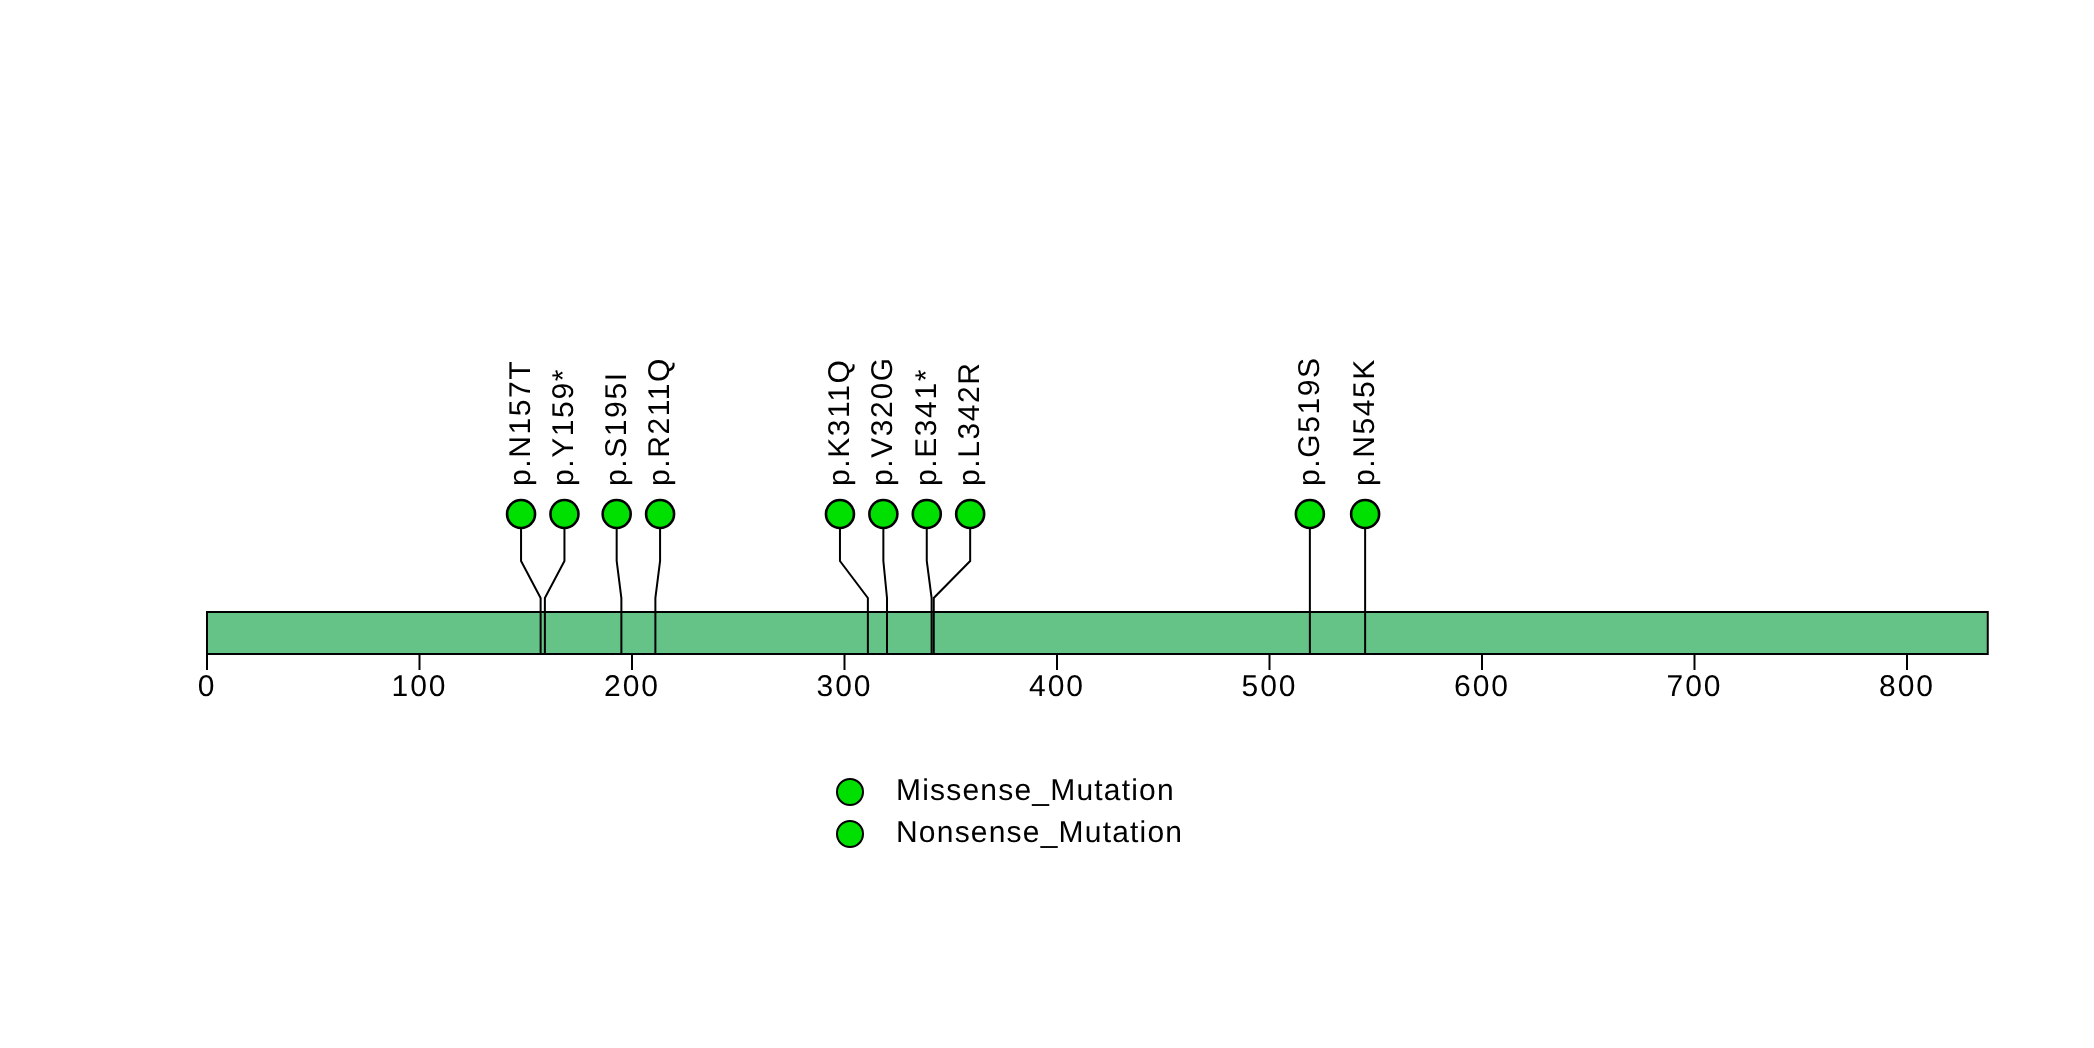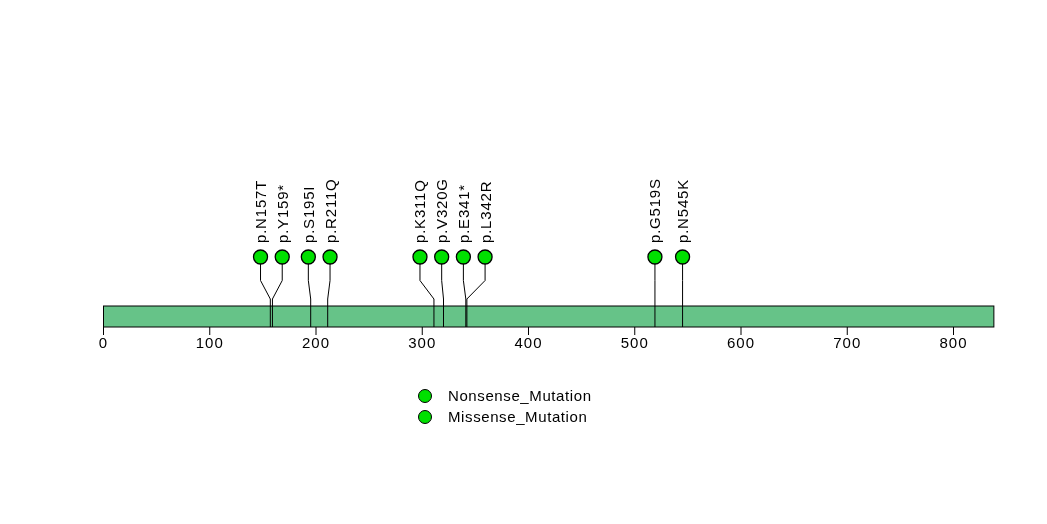--- a/index.html
+++ b/index.html
@@ -90,20 +90,20 @@
       <text transform="translate(485.08125,243) rotate(-90)" text-anchor="start" dominant-baseline="central" font-size="15px" letter-spacing="0.8px">p.L342R</text>
       <circle cx="654.9375" cy="257" r="7" fill="#00E000" stroke="#000000" stroke-width="1.3"></circle>
       <text transform="translate(654.9375,243) rotate(-90)" text-anchor="start" dominant-baseline="central" font-size="15px" letter-spacing="0.8px">p.G519S</text>
       <circle cx="682.5625" cy="257" r="7" fill="#00E000" stroke="#000000" stroke-width="1.3"></circle>
       <text transform="translate(682.5625,243) rotate(-90)" text-anchor="start" dominant-baseline="central" font-size="15px" letter-spacing="0.8px">p.N545K</text>
     </svg>
 
   <div class="legend">
     <div class="legend-row">
       <span class="legend-marker" style="background: rgb(0, 224, 0);"></span>
-      <span class="legend-text">Nonsense_Mutation</span>
+      <span class="legend-text">Missense_Mutation</span>
     </div>
     <div class="legend-row">
       <span class="legend-marker" style="background: rgb(0, 224, 0);"></span>
-      <span class="legend-text">Missense_Mutation</span>
+      <span class="legend-text">Nonsense_Mutation</span>
     </div>
   </div>
 </div>
 
 </body></html>

